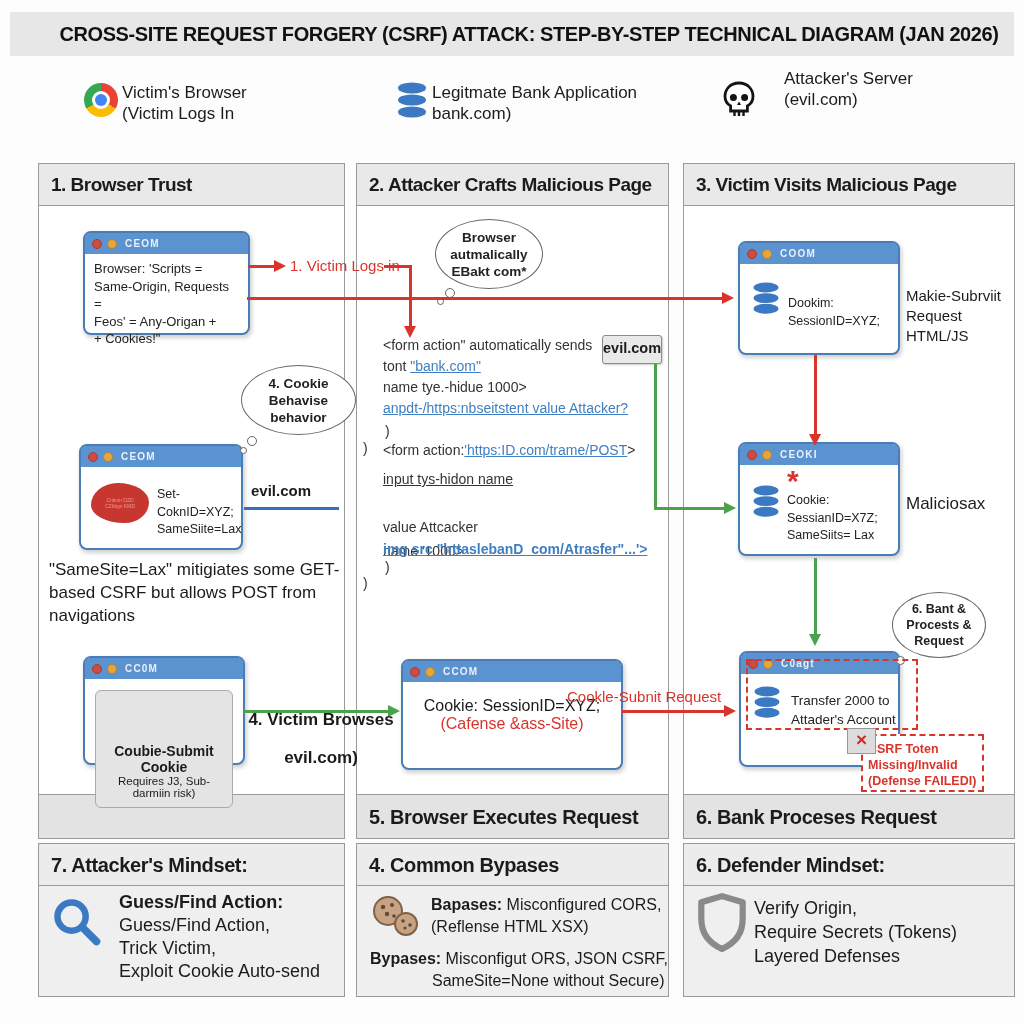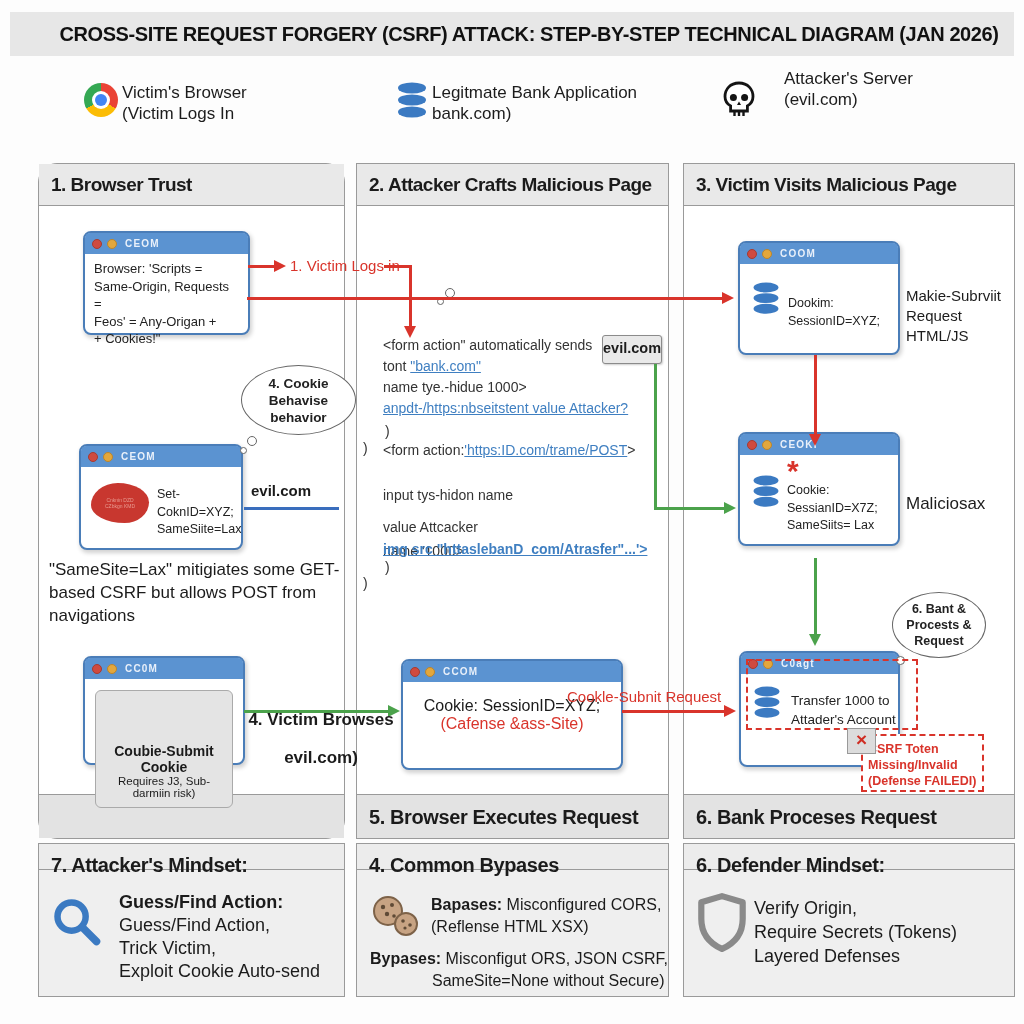--- a/index.html
+++ b/index.html
@@ -14,21 +14,21 @@
   .title-banner .t{font-size:20px;font-weight:bold;line-height:44px;padding-left:34px;letter-spacing:-0.4px;white-space:nowrap;color:#111;}
   
   .legend-label{font-size:17px;line-height:21px;color:#1c1c1c;}
   
   .col{border:1.5px solid #9a9a9a;background:#ffffff;}
   .col-header{position:absolute;left:0;right:0;top:0;height:42px;background:#e9e9e9;border-bottom:1.5px solid #9a9a9a;
     font-size:19px;font-weight:bold;line-height:42px;padding-left:12px;letter-spacing:-0.5px;white-space:nowrap;box-sizing:border-box;}
   .col-banner{position:absolute;left:0;right:0;bottom:0;height:44px;background:#e3e3e3;border-top:1.5px solid #9a9a9a;
     font-size:20px;font-weight:bold;line-height:44px;padding-left:12px;letter-spacing:-0.4px;white-space:nowrap;box-sizing:border-box;}
   .mindset{border:1.5px solid #9a9a9a;background:#efefef;}
-  .mindset-header{position:absolute;left:0;right:0;top:0;height:26px;background:#ececec;border-bottom:1.5px solid #9a9a9a;
+  .mindset-header{position:absolute;left:0;right:0;top:0;height:42px;background:#ececec;border-bottom:1.5px solid #9a9a9a;
     font-size:20px;font-weight:bold;line-height:42px;padding-left:12px;letter-spacing:-0.4px;box-sizing:border-box;}
   
   .window{position:absolute;background:#fff;border:2px solid #4a7db8;border-radius:8px;box-shadow:1.5px 2.5px 4px rgba(0,0,0,.18);z-index:2;}
   .titlebar{height:21px;background:#5b93d1;border-radius:5px 5px 0 0;display:flex;align-items:center;padding:0 7px;gap:5px;}
   .dot{width:10px;height:10px;border-radius:50%;flex:none;}
   .dot-red{background:#cf4a3f;border:1px solid #a73a30;box-sizing:border-box;}
   .dot-yellow{background:#e3a73c;border:1px solid #bb852c;box-sizing:border-box;}
   .wintitle{color:#e9f0fa;font-weight:bold;font-size:10px;letter-spacing:1.2px;margin-left:3px;}
   
   .bubble{position:absolute;background:#fff;border:1.6px solid #666;border-radius:50%;display:flex;flex-direction:column;
@@ -100,21 +100,21 @@
     <circle cx="24.6" cy="17.5" r="3.5" fill="#141414"></circle>
     <path d="M19 21.5 l-2 3.4 h4 Z" fill="#141414"></path>
     <path d="M14.5 31 v5 M19 31 v5 M23.5 31 v5" stroke="#141414" stroke-width="2.4"></path>
   </svg>
 </div>
 <div class="abs legend-label" style="left:765px;top:68px;margin-left:19px;">
   <div>Attacker's Server</div>
   <div>(evil.com)</div>
 </div>
 
-<div class="abs col" style="left:38px;top:163px;width:305px;height:674px;border-radius:19px;">
+<div class="abs col" style="left:38px;top:163px;width:305px;height:674px;">
   <div class="col-header">1. Browser Trust</div>
 
   <div class="window" style="left:44px;top:67px;width:163px;height:100px;">
     <div class="titlebar">
       <span class="dot dot-red"></span>
       <span class="dot dot-yellow"></span>
       <span class="wintitle">CEOM</span>
     </div>
     <div class="win-text" style="padding:6px 9px;">
       <div>Browser: 'Scripts =</div>
@@ -166,20 +166,25 @@
       <div style="font-size:11.5px;">Requires J3, Sub-darmiin risk)</div>
     </div>
   </div>
 
   <div class="col-banner"></div>
 </div>
 
 <div class="abs col" style="left:356px;top:163px;width:311px;height:674px;">
   <div class="col-header">2. Attacker Crafts Malicious Page</div>
 
+  <div class="bubble" style="left:78px;top:55px;width:106px;height:68px;">
+    <div>Browser</div>
+    <div>autmalically</div>
+    <div>EBakt com*</div>
+  </div>
   <div class="tail" style="left:88px;top:124px;width:8px;height:8px;"></div>
   <div class="tail" style="left:80px;top:134px;width:5px;height:5px;"></div>
 
   <div class="abs" style="left:245px;top:171px;width:58px;height:27px;background:#e9e9e9;border:1.5px solid #8b8b8b;border-radius:3px;
        font-size:14.5px;font-weight:bold;text-align:center;line-height:25px;box-shadow:1px 1px 2px rgba(0,0,0,.2);">evil.com</div>
 
   <div class="abs" style="left:26px;top:173px;width:280px;height:130px;">
     <div class="codeline" style="top:0;">&lt;form action" automatically sends</div>
     <div class="codeline" style="top:21px;">
       <span>tont </span><span class="codelink">"bank.com"</span>
@@ -187,21 +192,21 @@
     <div class="codeline" style="top:42px;">name tye.-hidue 1000&gt;</div>
     <div class="codeline codelink" style="top:63px;">anpdt-/https:nbseitstent value Attacker?</div>
     <div class="codeline" style="top:86px;left:2px;">)</div>
     <div class="codeline" style="top:103px;left:-20px;">)</div>
   </div>
 
   <div class="abs" style="left:26px;top:278px;width:280px;height:160px;">
     <div class="codeline" style="top:0;">
       <span>&lt;form action:</span><span class="codelink">'https:ID.com/trame/POST</span><span>&gt;</span>
     </div>
-    <div class="codeline" style="top:45px;">input tys-hidon name</div>
+    <div class="codeline" style="top:29px;text-decoration:underline;">input tys-hidon name</div>
     <div class="codeline" style="top:56px;margin-top:45px;">name '1000&gt;</div>
     <div class="codeline" style="top:77px;">value Attcacker</div>
     <div class="codeline codelink" style="top:99px;font-weight:bold;">img src "httaslebanD_com/Atrasfer"...'&gt;</div>
     <div class="codeline" style="top:117px;left:2px;">)</div>
     <div class="codeline" style="top:133px;left:-20px;">)</div>
   </div>
 
   <div class="window" style="left:44px;top:495px;width:218px;height:107px;">
     <div class="titlebar">
       <span class="dot dot-red"></span>
@@ -234,21 +239,21 @@
         </svg>
     </div>
     <div class="win-text" style="position:absolute;left:48px;top:52px;font-size:12.5px;">Dookim: SessionID=XYZ;</div>
   </div>
   <div class="side-note" style="left:222px;top:122px;">
     <div>Makie-Subrviit</div>
     <div>Request</div>
     <div>HTML/JS</div>
   </div>
 
-  <div class="window" style="left:54px;top:268px;width:158px;height:110px;">
+  <div class="window" style="left:54px;top:278px;width:158px;height:110px;">
     <div class="titlebar">
       <span class="dot dot-red"></span>
       <span class="dot dot-yellow"></span>
       <span class="wintitle">CEOKI</span>
     </div>
     <div style="position:absolute;left:10px;top:40px;">
       <svg width="32" height="36" viewBox="0 0 36 40">
           <ellipse cx="18" cy="7" rx="14" ry="5.6" fill="#3b7ac2"></ellipse>
           <ellipse cx="18" cy="19" rx="14" ry="5.6" fill="#3b7ac2"></ellipse>
           <ellipse cx="18" cy="31" rx="14" ry="5.6" fill="#3b7ac2"></ellipse>
@@ -276,21 +281,21 @@
       <span class="wintitle">C0agt</span>
     </div>
     <div style="position:absolute;left:10px;top:32px;">
       <svg width="32" height="36" viewBox="0 0 36 40">
           <ellipse cx="18" cy="7" rx="14" ry="5.6" fill="#3b7ac2"></ellipse>
           <ellipse cx="18" cy="19" rx="14" ry="5.6" fill="#3b7ac2"></ellipse>
           <ellipse cx="18" cy="31" rx="14" ry="5.6" fill="#3b7ac2"></ellipse>
         </svg>
     </div>
     <div class="win-text" style="position:absolute;left:50px;top:38px;font-size:13.5px;line-height:19px;">
-      <div>Transfer 1000 to</div>
+      <div>Transfer 2000 to</div>
       <div>Attader's Account</div>
     </div>
   </div>
 
   <div class="dashed-red" style="left:62px;top:495px;width:168px;height:67px;"></div>
   <div class="xbox" style="left:163px;top:564px;">×</div>
   <div class="fail-box" style="left:177px;top:570px;width:123px;height:58px;">
     <div>CSRF Toten</div>
     <div>Missing/Invalid</div>
     <div>(Defense FAILEDI)</div>

